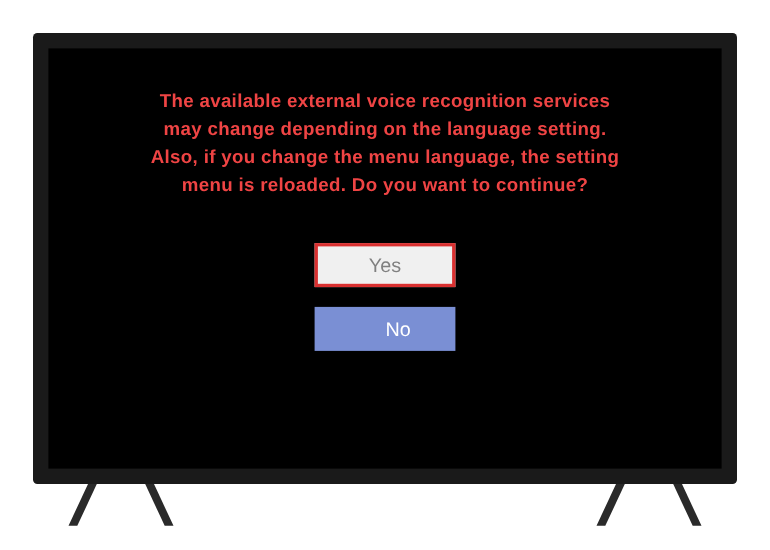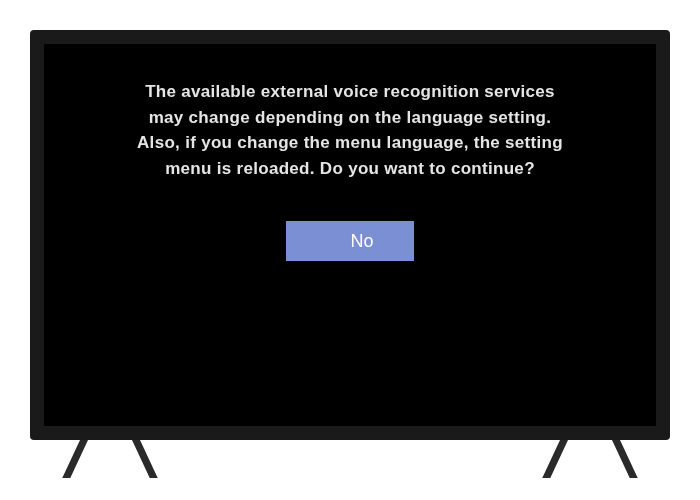--- a/index.html
+++ b/index.html
@@ -29,21 +29,21 @@
     .tv-screen {
       width: 100%;
       height: 100%;
       background: #000000;
       display: flex;
       flex-direction: column;
       align-items: center;
       padding-top: 35px;
     }
     .dialog-message {
-      color: #e5e5e5;
+      color: #ef4444;
       font-size: 17px;
       font-weight: bold;
       text-align: center;
       line-height: 1.5;
       max-width: 480px;
       padding: 0 20px;
       letter-spacing: 0.3px;
     }
     .button-container {
       margin-top: 40px;
@@ -113,20 +113,21 @@
       transform-origin: top;
     }
   </style>
 </head>
 <body>
 
 <div class="tv-frame">
   <div class="tv-screen">
     <div class="dialog-message">The available external voice recognition services may change depending on the language setting. Also, if you change the menu language, the setting menu is reloaded. Do you want to continue?</div>
     <div class="button-container">
+      <div class="dialog-button yes-button">Yes</div>
       <div class="dialog-button no-button">No</div>
     </div>
   </div>
   <div class="tv-stand-left">
     <div class="stand-leg left-outer"></div>
     <div class="stand-leg left-inner"></div>
   </div>
   <div class="tv-stand-right">
     <div class="stand-leg right-inner"></div>
     <div class="stand-leg right-outer"></div>

